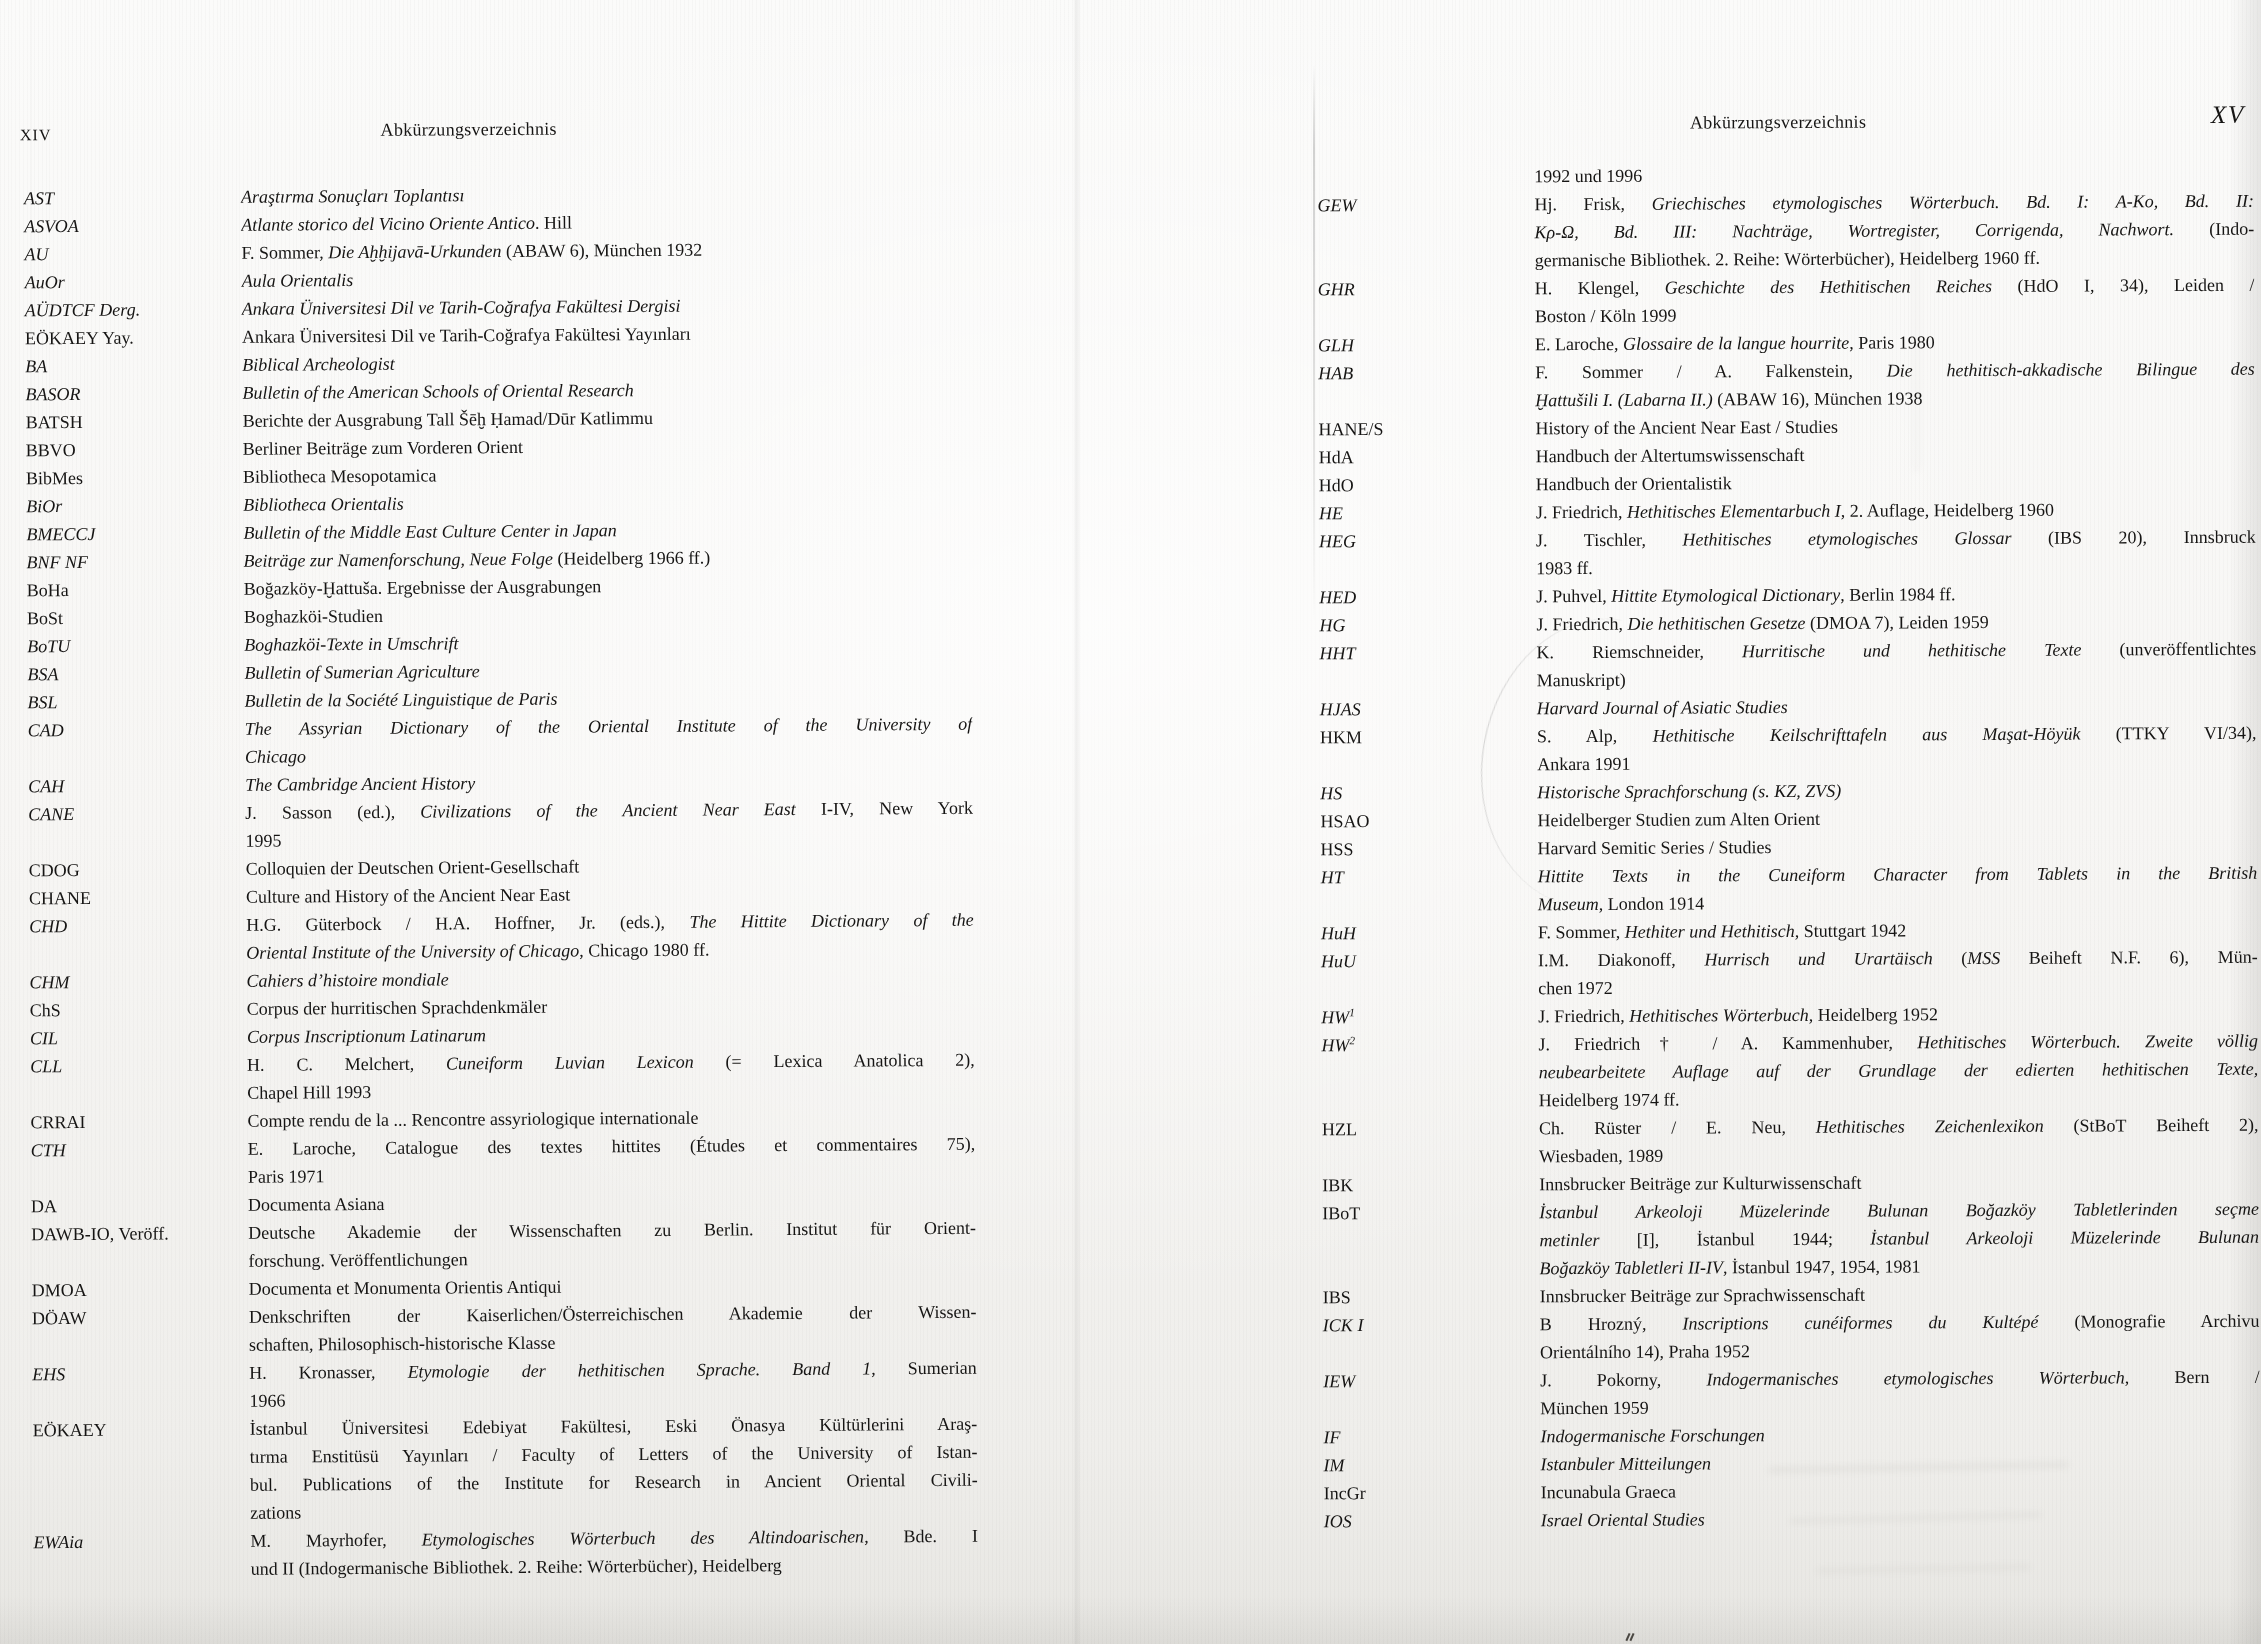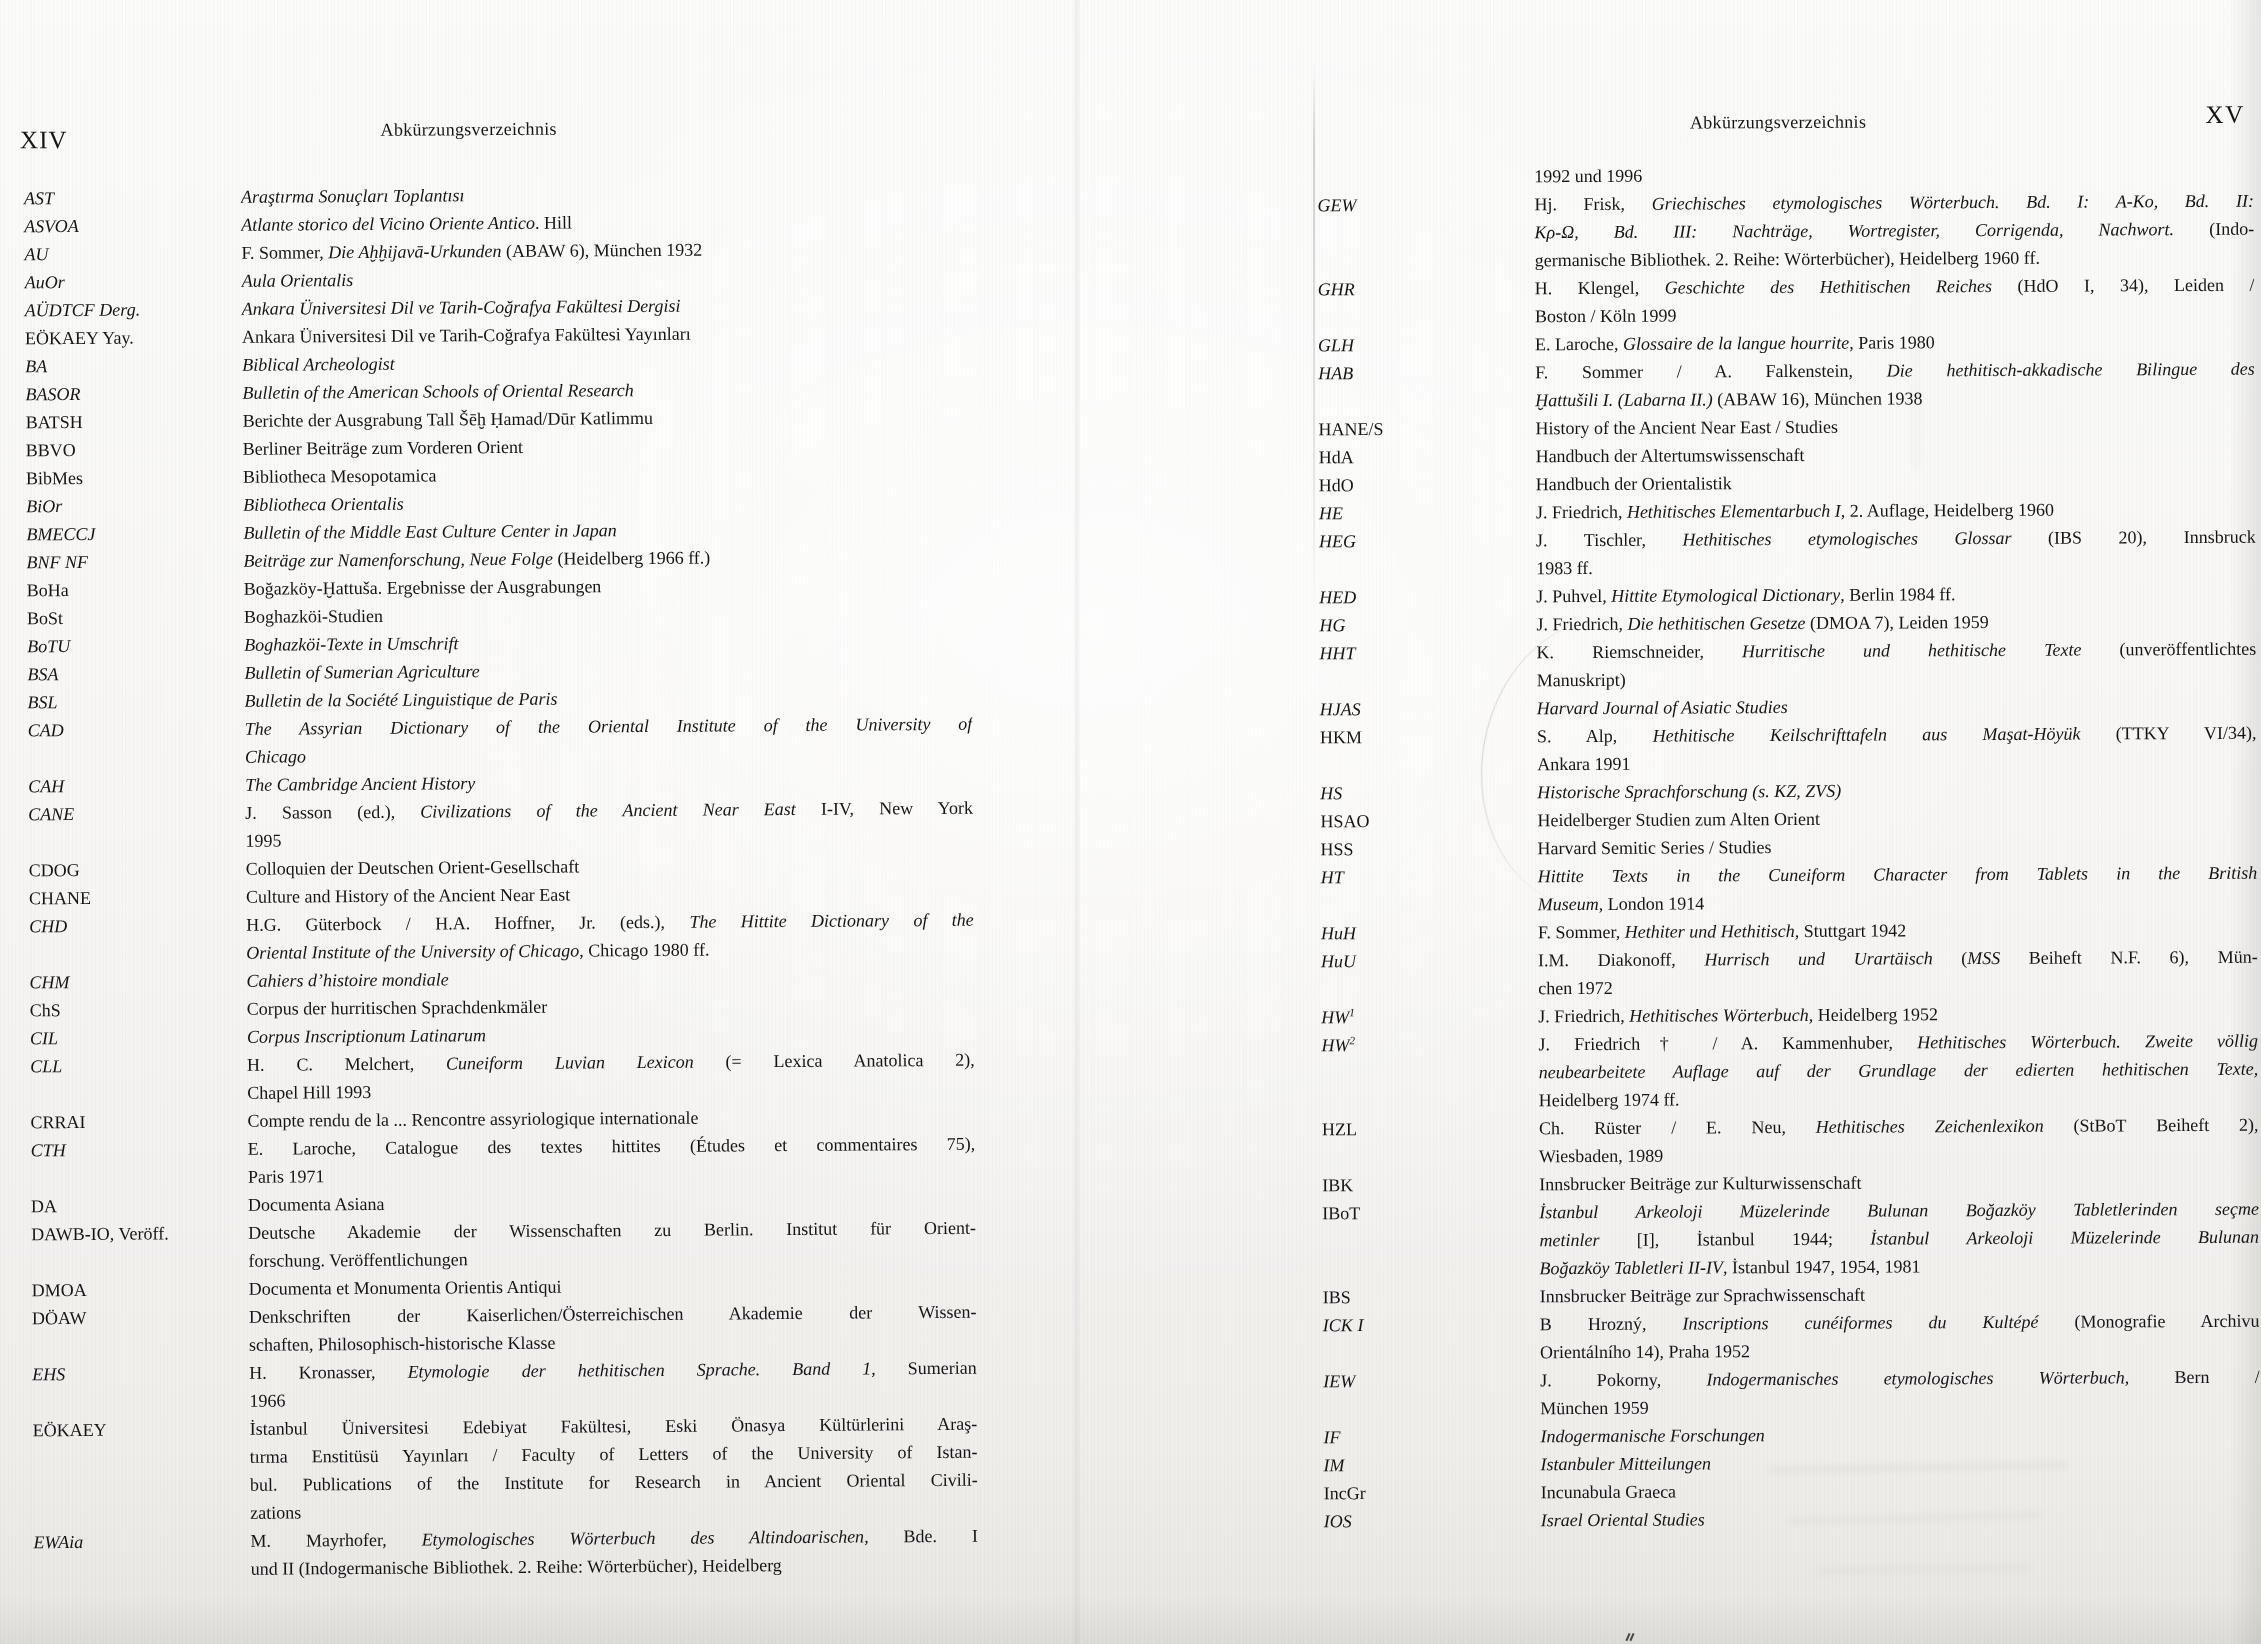--- a/index.html
+++ b/index.html
@@ -11,23 +11,23 @@
       radial-gradient(ellipse 1397px 967px at 48% 38%, rgba(255,255,255,.75), rgba(255,255,255,0) 70%),
       repeating-linear-gradient(90deg, rgba(100,98,95,.035) 0 1.1px, rgba(0,0,0,0) 1.1px 3.8px),
       linear-gradient(180deg,#fbfbfa 0%,#f7f6f4 50%,#efeeeb 88%,#e7e6e2 100%);
   }
   .page{position:absolute;top:0;height:1644px;}
   #page-left{left:21.5px;width:962px;transform:rotate(-0.4deg);}
   #page-right{left:1314px;width:946px;transform:rotate(-0.28deg);}
   .page-header-title{position:absolute;font-size:18px;letter-spacing:0.3px;text-align:center;}
   #page-left .page-header-title{top:119px;left:0;width:903px;}
   #page-right .page-header-title{top:112px;left:0;width:935px;}
-  .pagenum{position:absolute;font-size:25px;}
+  .pagenum{position:absolute;font-size:16px;}
   #page-left .pagenum{top:123px;left:2.7px;letter-spacing:1.1px;}
-  #page-right .pagenum{top:103px;right:11.8px;font-size:25px;letter-spacing:1.6px;}
+  #page-right .pagenum{top:103px;right:11.8px;font-size:25px;letter-spacing:1.6px;font-style:italic;}
   .entries{position:absolute;left:0;}
   #page-left .entries{top:181px;width:951px;}
   #page-right .entries{top:161px;width:943px;}
   .row{display:flex;align-items:flex-start;}
   .abbr{flex:0 0 217px;padding-left:6.4px;font-size:18px;line-height:28px;white-space:nowrap;}
   .def{flex:1 1 auto;overflow:hidden;}
   .def-line{font-size:18px;line-height:28px;white-space:nowrap;text-align:justify;text-align-last:justify;}
   .def-line.last{text-align-last:left;}
   .it{font-style:italic;}
   sup{font-size:62%;line-height:0;vertical-align:super;}

